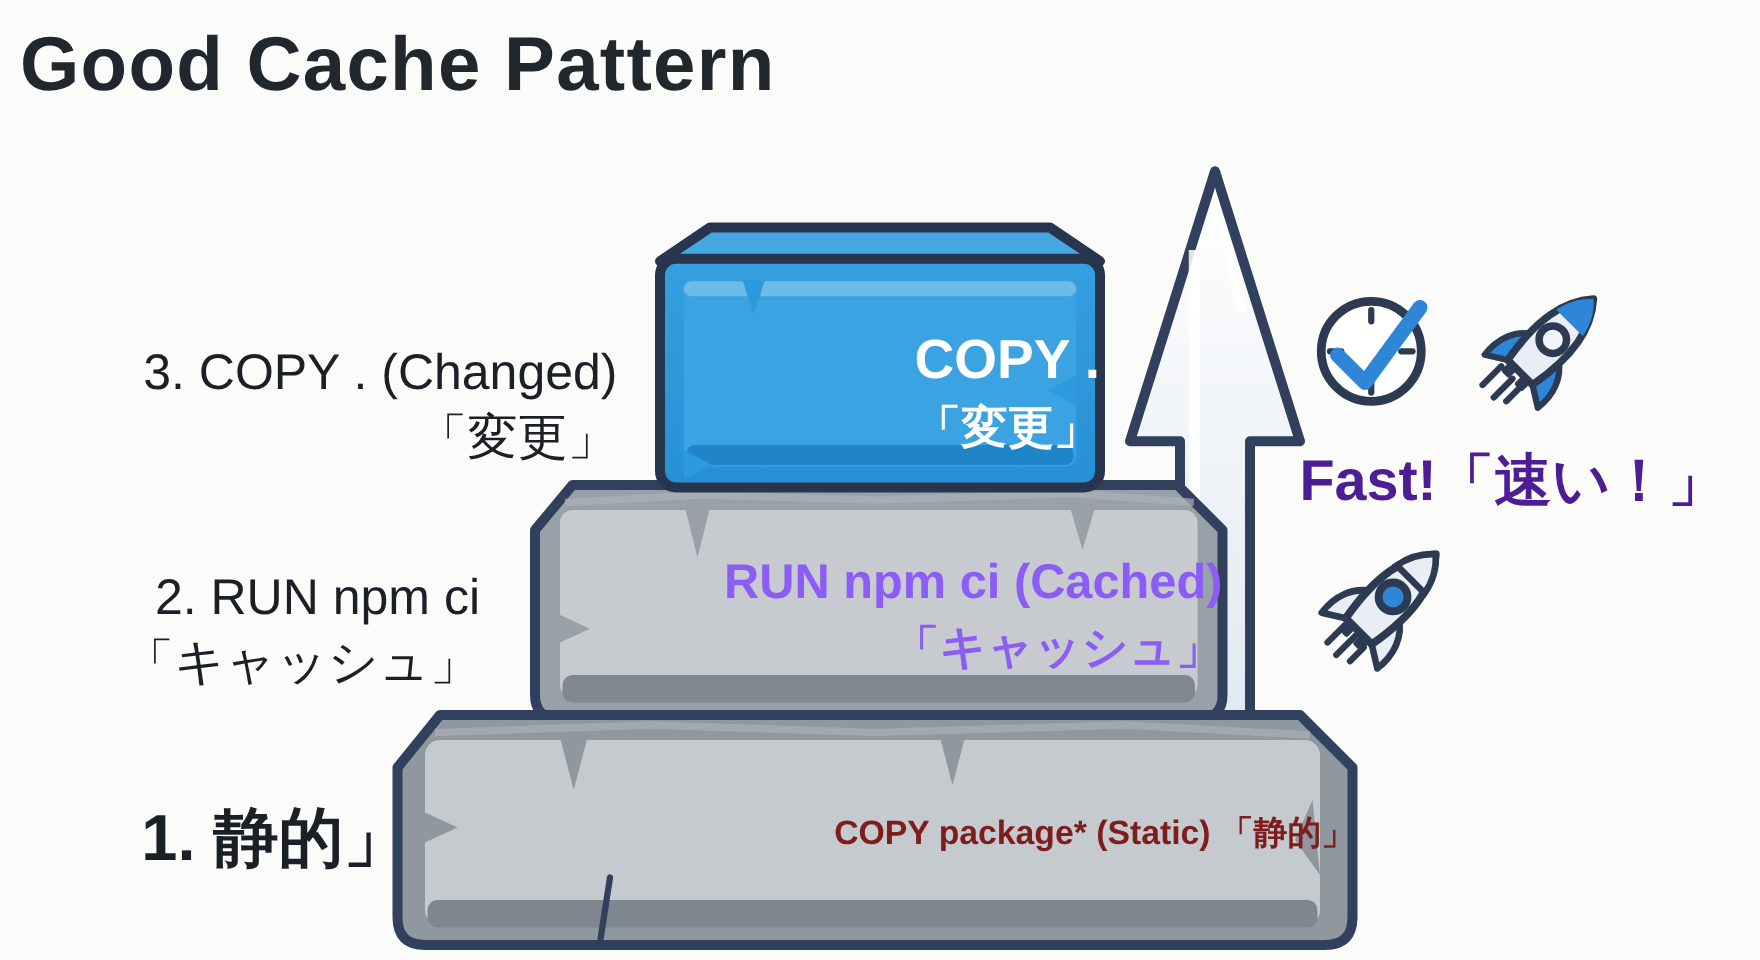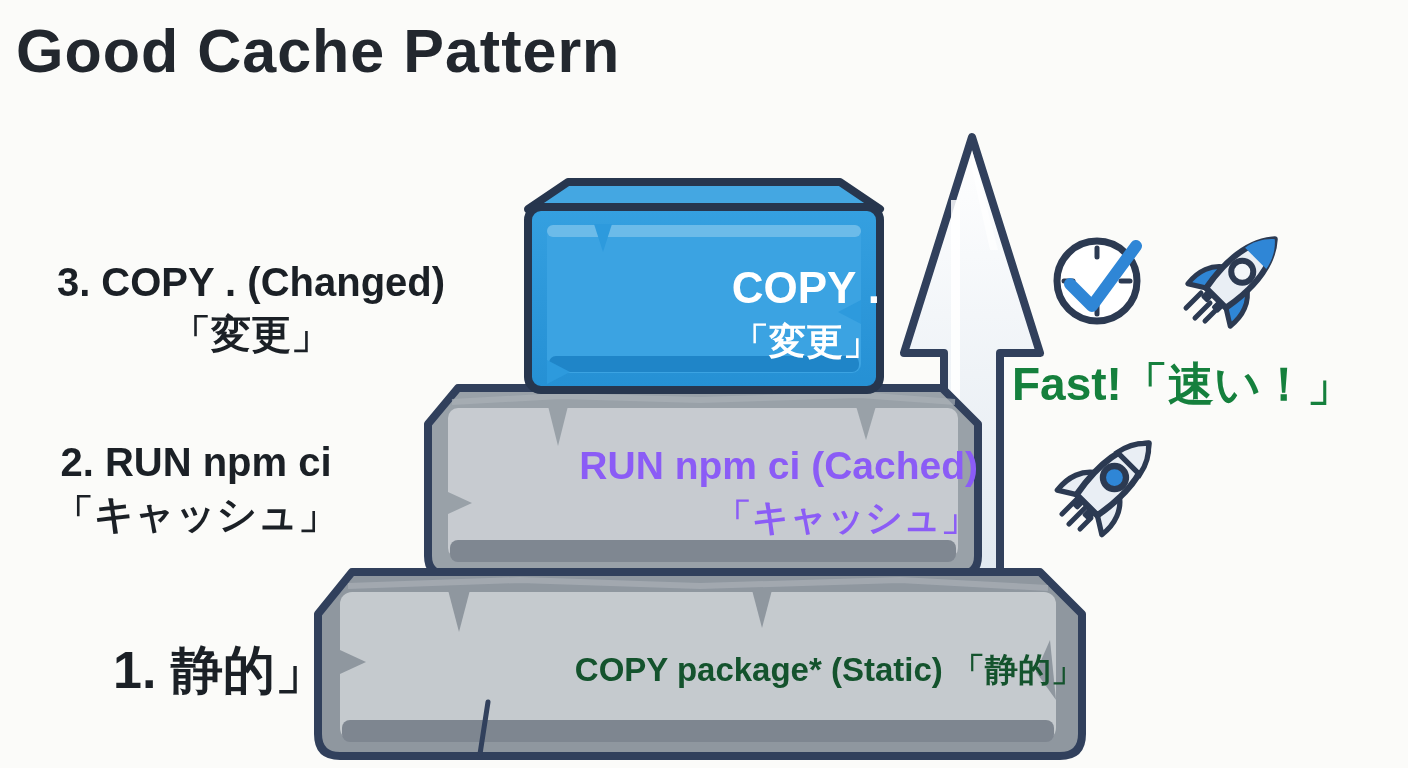--- a/index.html
+++ b/index.html
@@ -7,41 +7,42 @@
     position:relative;width:1408px;height:768px;overflow:hidden;
     background:#fbfbf9;
     font-family:"Liberation Sans","DejaVu Sans",sans-serif;
   }
   .abs{position:absolute;}
   .title{
     left:16px;top:16px;width:1408px;
     font-size:61px;font-weight:700;color:#22272e;letter-spacing:1px;
   }
   .side-label{
-    text-align:center;font-weight:700;color:#1b2026;line-height:1.3;
+    text-align:right;font-weight:400;color:#1b2026;line-height:1.3;
     white-space:nowrap;
+    margin-top:16px;
   }
   .side-label .l1{font-size:40px;}
   .side-label .l2{font-size:40px;}
   #label3{left:8px;top:256px;width:486px;}
   #label2{left:8px;top:436px;width:376px;}
   #label1{left:95px;top:636px;width:250px;font-size:52px;font-weight:700;color:#1b2026;text-align:center;}
   .block-text{
     text-align:right;font-weight:700;line-height:1.35;white-space:nowrap;
   }
   #top-block-text{left:528px;top:258px;width:352px;color:#ffffff;}
   #top-block-text .l1{font-size:44px;}
   #top-block-text .l2{font-size:37px;}
   #middle-block-text{left:428px;top:440px;width:550px;color:#8b5cf6;}
   #middle-block-text .l1{font-size:39px;}
   #middle-block-text .l2{font-size:37px;}
-  #bottom-block-text{left:318px;top:648px;width:766px;color:#14532d;font-size:33px;}
+  #bottom-block-text{left:318px;top:648px;width:766px;color:#7f1d1d;font-size:27px;}
   #fast-label{
-    left:1012px;top:354px;width:396px;text-align:left;
-    font-size:46px;font-weight:700;color:#15803d;white-space:nowrap;
+    left:1012px;top:354px;width:396px;text-align:center;
+    font-size:46px;font-weight:700;color:#4c1d95;white-space:nowrap;
   }
   svg{display:block;}
 </style>
 </head>
 <body>
 
 <div class="stage">
 
   <svg class="abs" style="left:0;top:0" width="1408" height="768" viewBox="0 0 1408 768">
     <defs>

